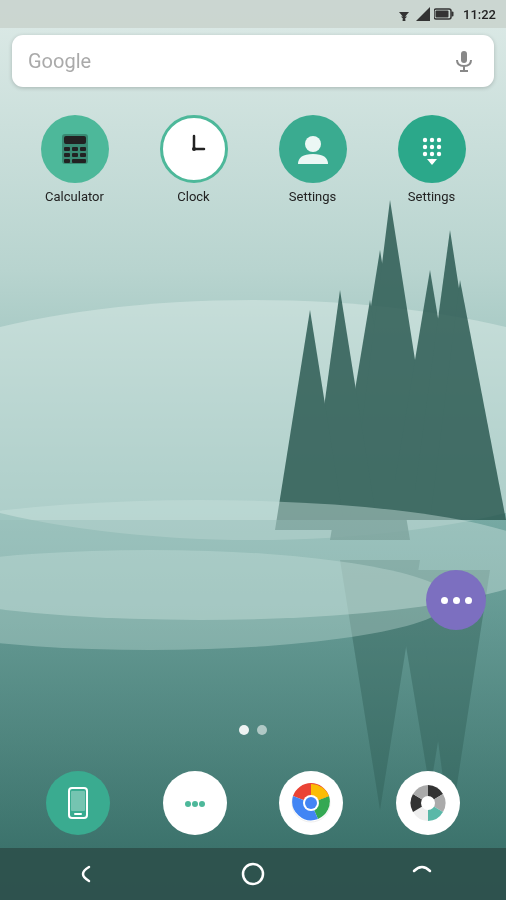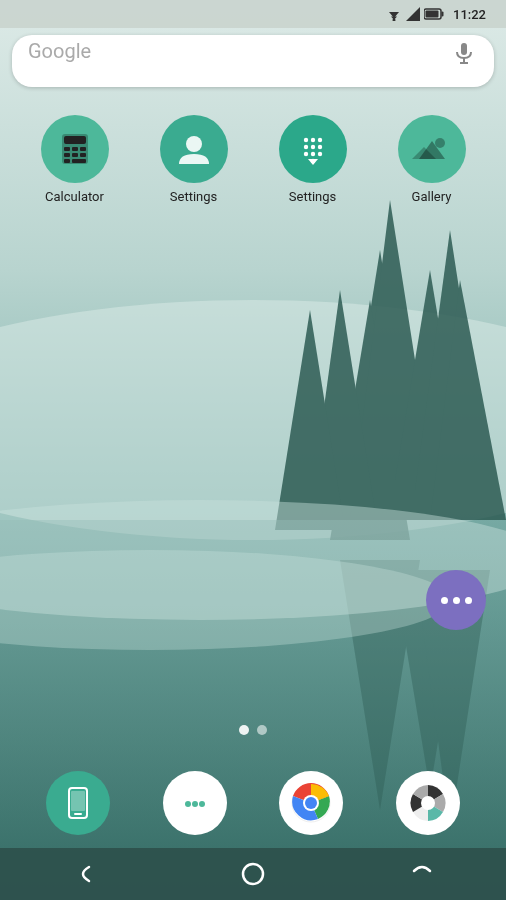--- a/index.html
+++ b/index.html
@@ -44,21 +44,21 @@
     .status-bar {
       position: absolute;
       top: 0;
       left: 0;
       right: 0;
       height: 28px;
       background: rgba(200, 210, 205, 0.85);
       display: flex;
       align-items: center;
       justify-content: flex-end;
-      padding: 0 20px;
+      padding: 0 10px;
       z-index: 100;
     }
 
     .status-icons {
       display: flex;
       align-items: center;
       gap: 4px;
     }
 
     .status-time {
@@ -69,23 +69,23 @@
     }
 
     
     .search-bar {
       position: absolute;
       top: 35px;
       left: 12px;
       right: 12px;
       height: 52px;
       background: white;
-      border-radius: 20px;
-      display: flex;
-      align-items: flex-start;
+      border-radius: 11px;
+      display: flex;
+      align-items: center;
       padding: 4px 16px;
       z-index: 100;
       box-shadow: 0 1px 4px rgba(0,0,0,0.2);
     }
 
     .search-text {
       flex: 1;
       font-size: 20px;
       color: #aaa;
     }
@@ -335,20 +335,31 @@
           <rect x="16" y="23" width="6" height="4" rx="1"></rect>
           <rect x="24" y="23" width="6" height="4" rx="1"></rect>
           <rect x="8" y="29" width="6" height="4" rx="1"></rect>
           <rect x="16" y="29" width="14" height="4" rx="1"></rect>
         </g>
       </svg>
     </div>
     <span class="app-label">Calculator</span>
   </div>
 
+  <div class="app-item">
+    <div class="app-icon icon-white-outline">
+      <svg width="42" height="42" viewBox="0 0 42 42">
+        <circle cx="21" cy="21" r="18" fill="white" stroke="#4db89a" stroke-width="0"></circle>
+        <line x1="21" y1="21" x2="21" y2="8" stroke="#222" stroke-width="2.5" stroke-linecap="round"></line>
+        <line x1="21" y1="21" x2="31" y2="21" stroke="#222" stroke-width="2.5" stroke-linecap="round"></line>
+        <circle cx="21" cy="21" r="2" fill="#222"></circle>
+      </svg>
+    </div>
+    <span class="app-label">Clock</span>
+  </div>
 
   <div class="app-item">
     <div class="app-icon icon-teal-mid">
       <svg width="38" height="38" viewBox="0 0 38 38">
         <circle cx="19" cy="14" r="8" fill="rgba(255,255,255,0.9)"></circle>
         <path d="M4 34 Q4 24 19 24 Q34 24 34 34" fill="rgba(255,255,255,0.9)"></path>
       </svg>
     </div>
     <span class="app-label">Settings</span>
   </div>
@@ -369,32 +380,20 @@
           <circle cx="27" cy="25" r="2.2"></circle>
           <circle cx="20" cy="32" r="2.2"></circle>
 
           <polygon points="20,36 15,30 25,30"></polygon>
         </g>
       </svg>
     </div>
     <span class="app-label">Settings</span>
   </div>
 
-  <div class="app-item">
-    <div class="app-icon icon-gallery">
-      <svg width="40" height="40" viewBox="0 0 40 40">
-
-        <polygon points="7,30 20,12 33,30" fill="rgba(0,0,0,0.35)"></polygon>
-        <polygon points="0,30 12,18 24,30" fill="rgba(0,0,0,0.25)"></polygon>
-
-        <circle cx="28" cy="14" r="5" fill="rgba(0,0,0,0.3)"></circle>
-      </svg>
-    </div>
-    <span class="app-label">Gallery</span>
-  </div>
 
 
 </div>
 
 <div class="fab">
   <div class="fab-dots">
     <div class="fab-dot"></div>
     <div class="fab-dot"></div>
     <div class="fab-dot"></div>
   </div>

